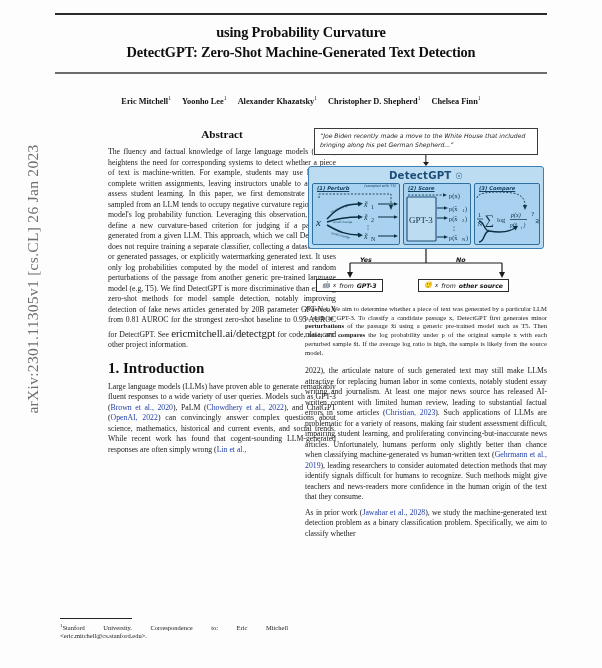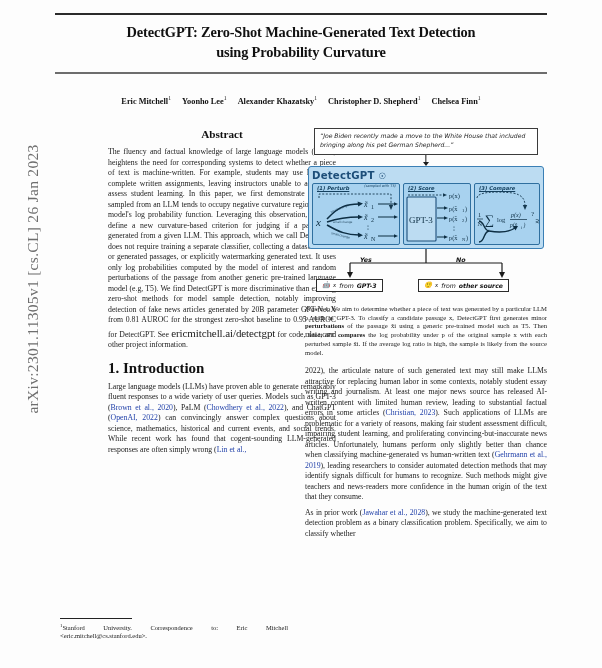--- a/index.html
+++ b/index.html
@@ -157,20 +157,21 @@
 
   
   .dgpt-box {
     width: 236px; margin: 0 auto;
     background: #bcdcf2;
     border: 1.4px solid #3a7fb5;
     border-radius: 3px;
     padding: 2px 3px 3px 3px;
   }
   .dgpt-title {
+    text-align: center;
     font-family: "DejaVu Sans", sans-serif;
     font-weight: bold;
     font-size: 10.2px;
     color: #1d4e79;
     letter-spacing: 0.2px;
     margin: 1px 0 2px 0;
   }
   .dgpt-title .rob { font-size: 8.5px; font-style: italic; }
 
   .panels { display: flex; gap: 3px; }
@@ -251,22 +252,22 @@
 <div class="page">
 
   <div class="arxiv-stamp">arXiv:2301.11305v1  [cs.CL]  26 Jan 2023</div>
 
   <div class="paper">
 
     <div class="rule-top"></div>
     <div class="rule-bottom"></div>
 
     <div class="title">
+      <div>using Probability Curvature</div>
       <div>DetectGPT: Zero-Shot Machine-Generated Text Detection</div>
-      <div>using Probability Curvature</div>
     </div>
 
     <div class="authors">
       <span class="au"><span>Eric Mitchell</span><sup>1</sup></span>
       <span class="au"><span>Yoonho Lee</span><sup>1</sup></span>
       <span class="au"><span>Alexander Khazatsky</span><sup>1</sup></span>
       <span class="au"><span>Christopher D. Shepherd</span><sup>1</sup></span>
       <span class="au"><span>Chelsea Finn</span><sup>1</sup></span>
     </div>
 

